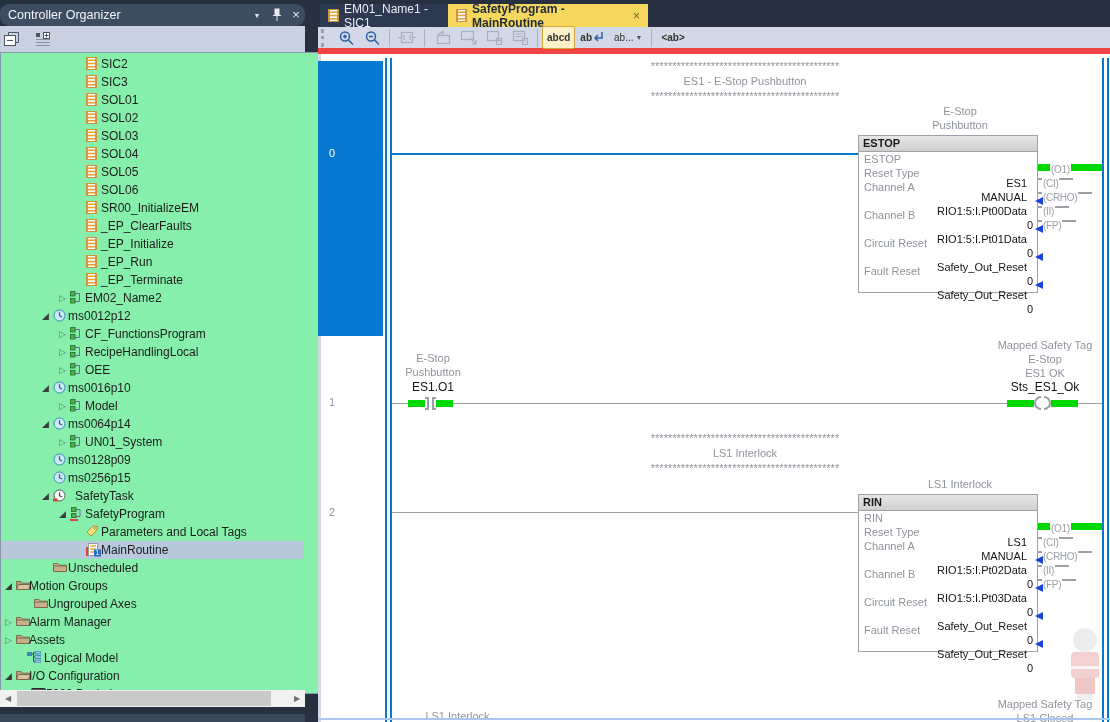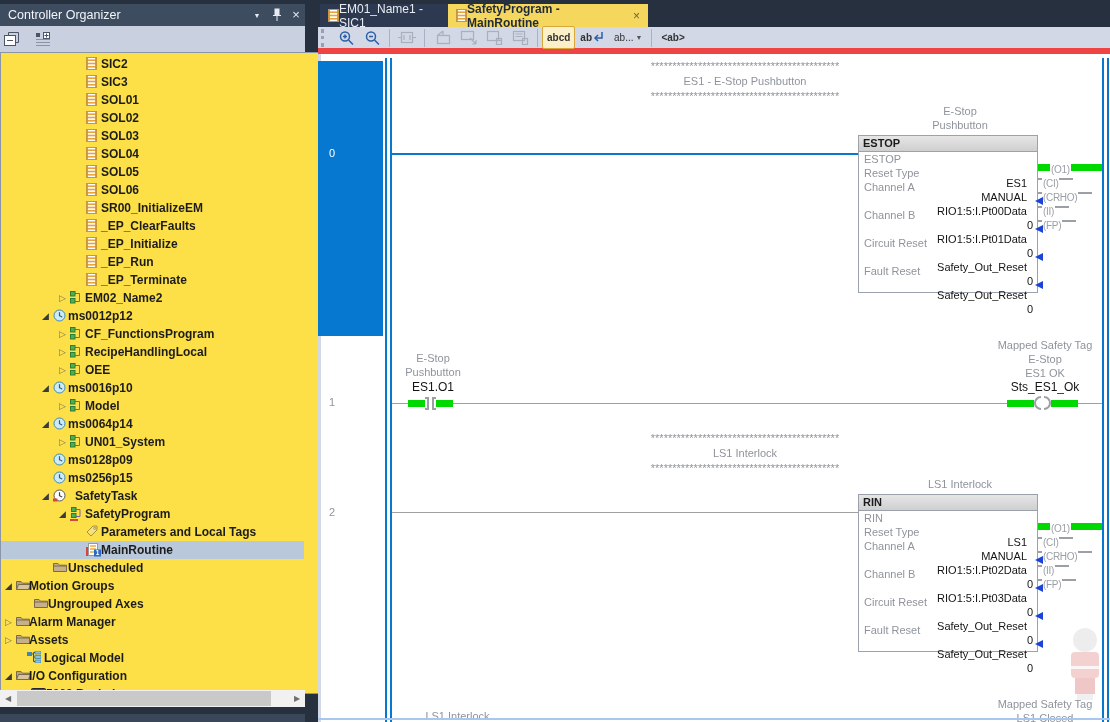--- a/index.html
+++ b/index.html
@@ -2,45 +2,45 @@
 <html><head>
 <meta charset="utf-8">
 <style>
   html,body{margin:0;padding:0;}
   body{font-family:"Liberation Sans","DejaVu Sans",sans-serif;}
   #root{position:relative;width:1110px;height:722px;background:#26303F;overflow:hidden;}
 
   
   #orgPanel{position:absolute;left:0;top:4px;width:305px;height:706px;}
   #orgHeader{position:absolute;left:0;top:0;width:305px;height:22px;background:#3E4C60;color:#F2F5F9;
-    font-size:12.5px;line-height:22px;}
+    font-size:12.5px;line-height:22px;border-radius:9px;}
   #orgHeader .ttl{padding-left:8px;}
   .hdrIco{position:absolute;top:0;width:18px;height:22px;text-align:center;color:#E8ECF2;cursor:pointer;}
   #orgTools{position:absolute;left:0;top:22px;width:305px;height:26px;background:#C9D0E0;border-bottom:1px solid #A9B1C4;}
   .orgToolBtn{display:inline-block;width:22px;height:20px;margin:3px 1px 0 4px;text-align:center;padding-top:3px;box-sizing:border-box;}
-  #treeWrap{position:absolute;left:0;top:48px;width:359px;height:642px;background:#fde047;border:1px solid #8B95A8;box-sizing:border-box;overflow:hidden;font-weight:bold;}
+  #treeWrap{position:absolute;left:0;top:48px;width:359px;height:642px;background:#86efac;border:1px solid #8B95A8;box-sizing:border-box;overflow:hidden;}
   #tree{position:absolute;left:0;top:2px;width:286px;}
   .trow{position:relative;height:18px;line-height:18px;font-size:12px;color:#1c1c1c;white-space:nowrap;width:303px;}
   .trow.sel{background:#B9C9DB;}
   .texp{position:absolute;top:0;font-size:9px;color:#6e6e6e;}
   .texp.open{color:#3a3a3a;}
   .tico{position:absolute;top:2px;}
   .tlbl{position:absolute;top:0;}
   
   #vscroll{position:absolute;right:1px;top:1px;width:16px;height:640px;background:#F1F1F1;}
   #vscroll .arr{position:absolute;left:0;width:16px;height:16px;color:#8a8a8a;font-size:7px;text-align:center;line-height:16px;}
   #vthumb{position:absolute;left:1px;width:14px;background:#C9C9C9;}
   
   #hscroll{position:absolute;left:0;top:686px;width:305px;height:17px;background:#F1F1F1;}
   #hscroll .arr{position:absolute;top:0;width:16px;height:17px;color:#707070;font-size:8px;text-align:center;line-height:17px;}
   #hthumb{position:absolute;top:1px;height:15px;background:#C9C9C9;}
   #bottomStrip{position:absolute;left:0;top:710px;width:305px;height:12px;background:#3A4758;}
 
   
-  .tab{position:absolute;top:4px;height:23px;display:flex;align-items:center;font-size:12px;
+  .tab{position:absolute;top:4px;height:23px;display:flex;align-items:center;gap:5px;font-size:12px;
     padding:0 8px;box-sizing:border-box;cursor:pointer;}
   #tab1{left:320px;width:128px;background:#2C3950;color:#E8ECF2;}
   #tab2{left:448px;width:200px;background:#F5D75E;color:#1F2A3A;font-weight:bold;}
   #tab2 .closex{margin-left:auto;color:#6E6342;font-weight:normal;font-size:12px;}
 
   
   #etb{position:absolute;left:318px;top:27px;width:824px;height:27px;background:#D2D8E6;border-bottom:6px solid #ef4444;
     display:flex;align-items:center;box-sizing:border-box;}
   .grip{width:5px;height:18px;border-left:3px dotted #97A0B5;margin:0 4px 0 3px;}
   .tbtn{width:24px;height:21px;display:flex;align-items:center;justify-content:center;border:1px solid transparent;border-radius:2px;}

